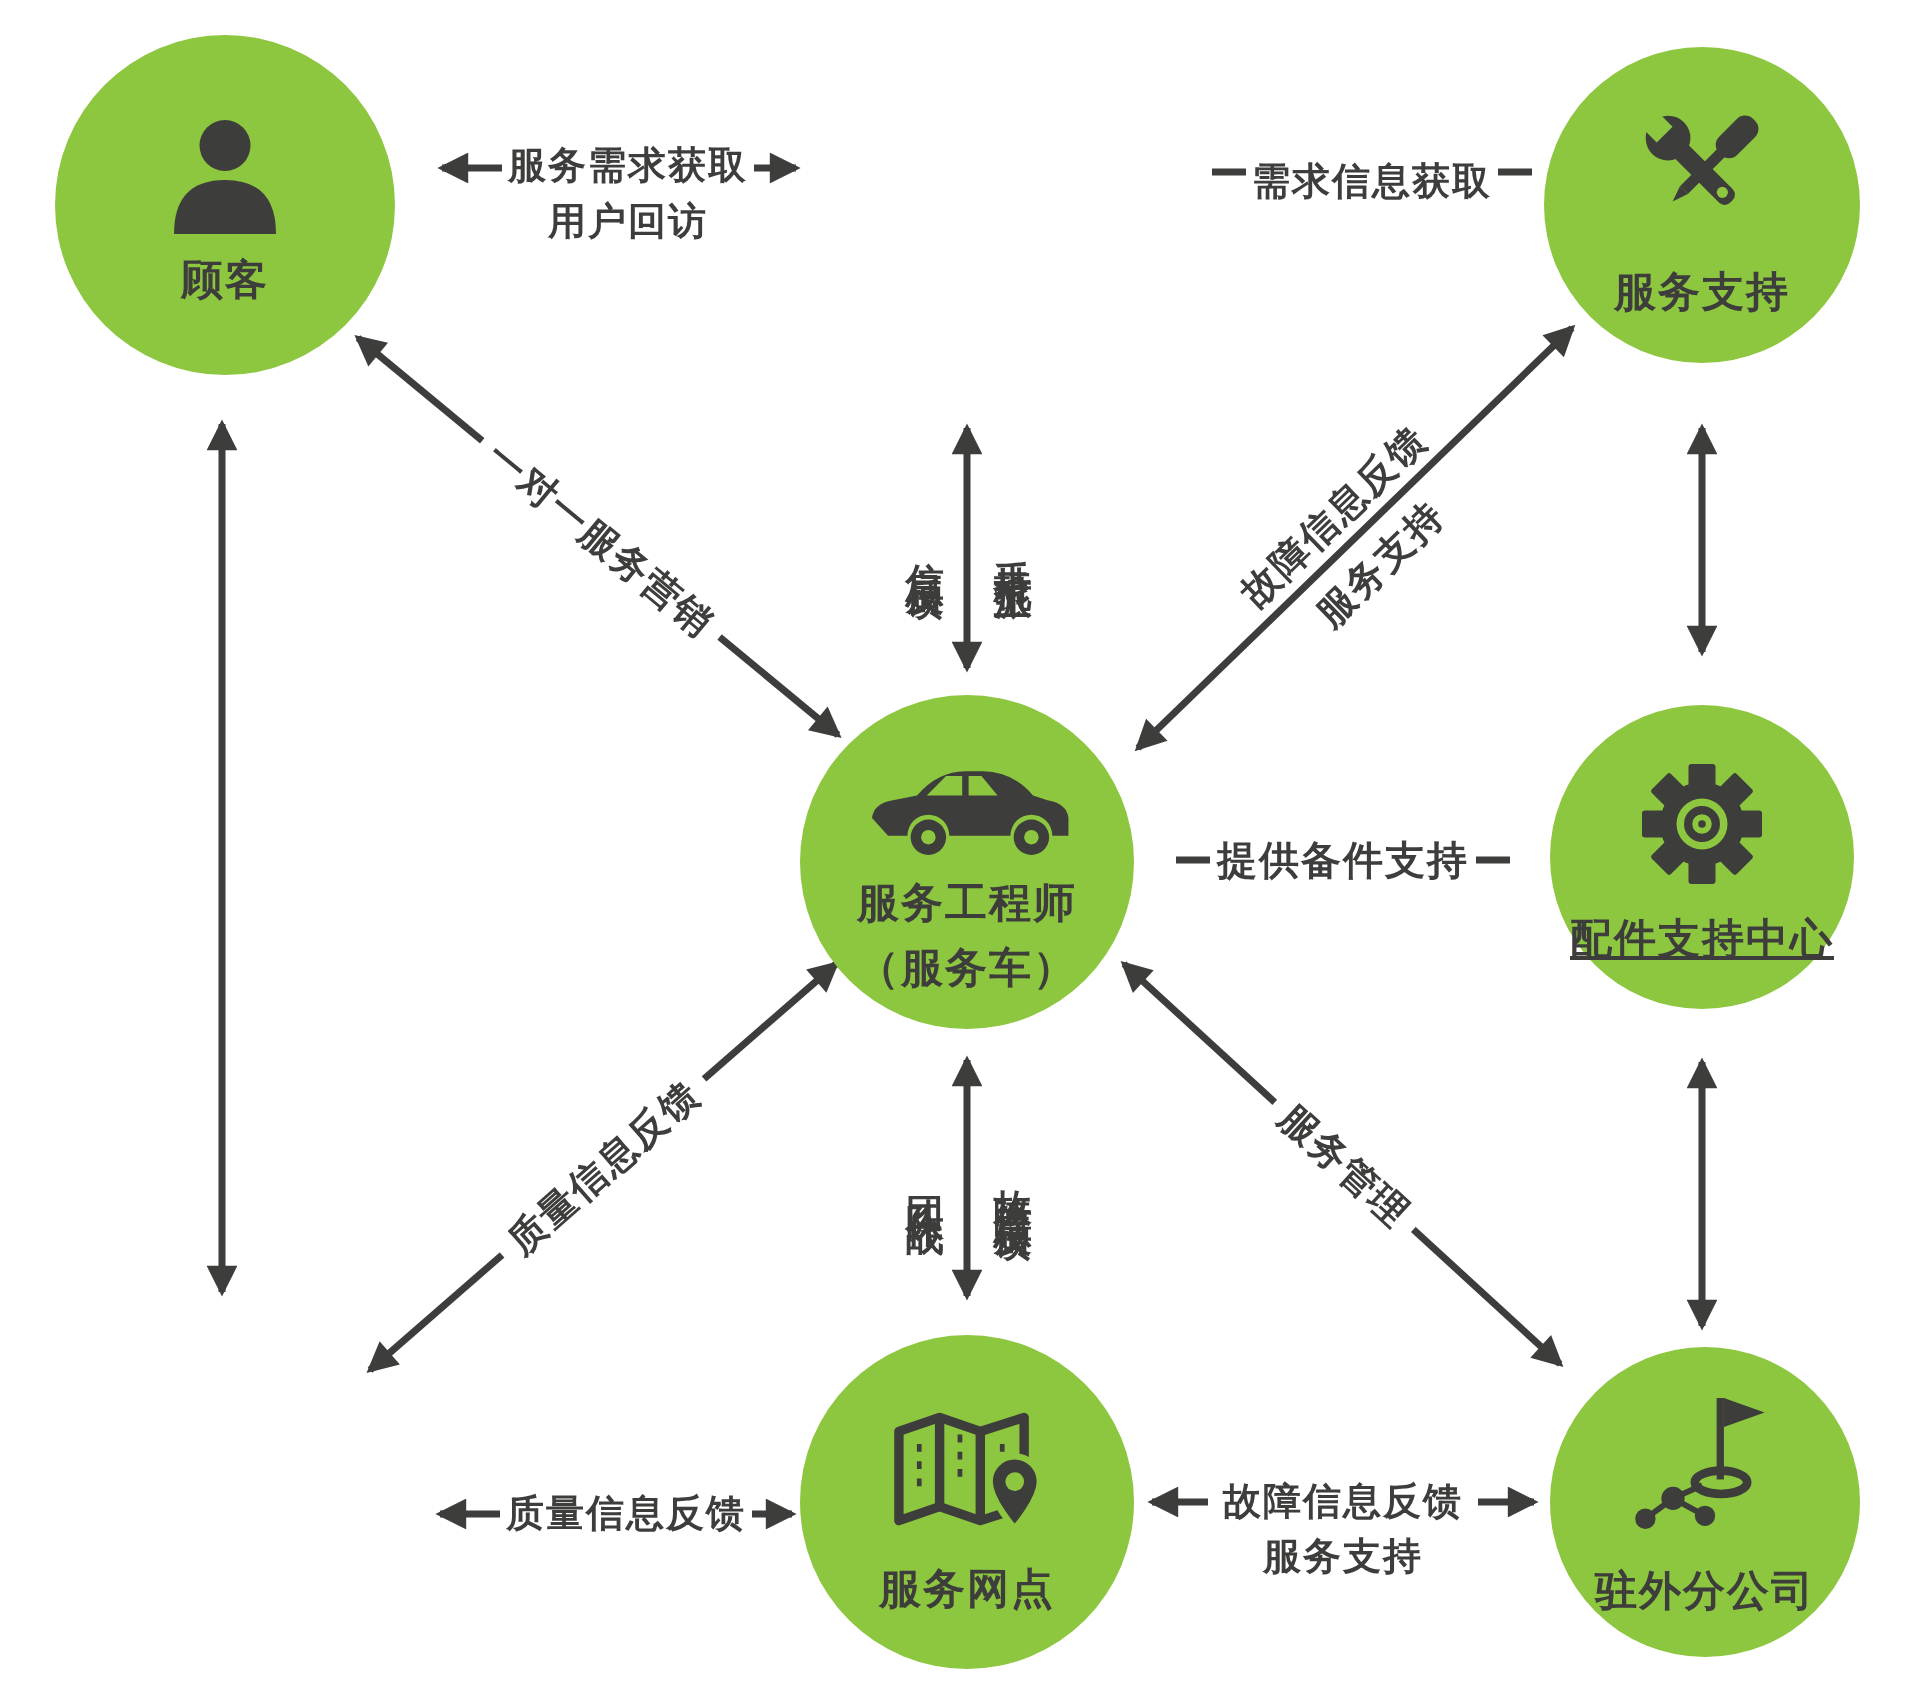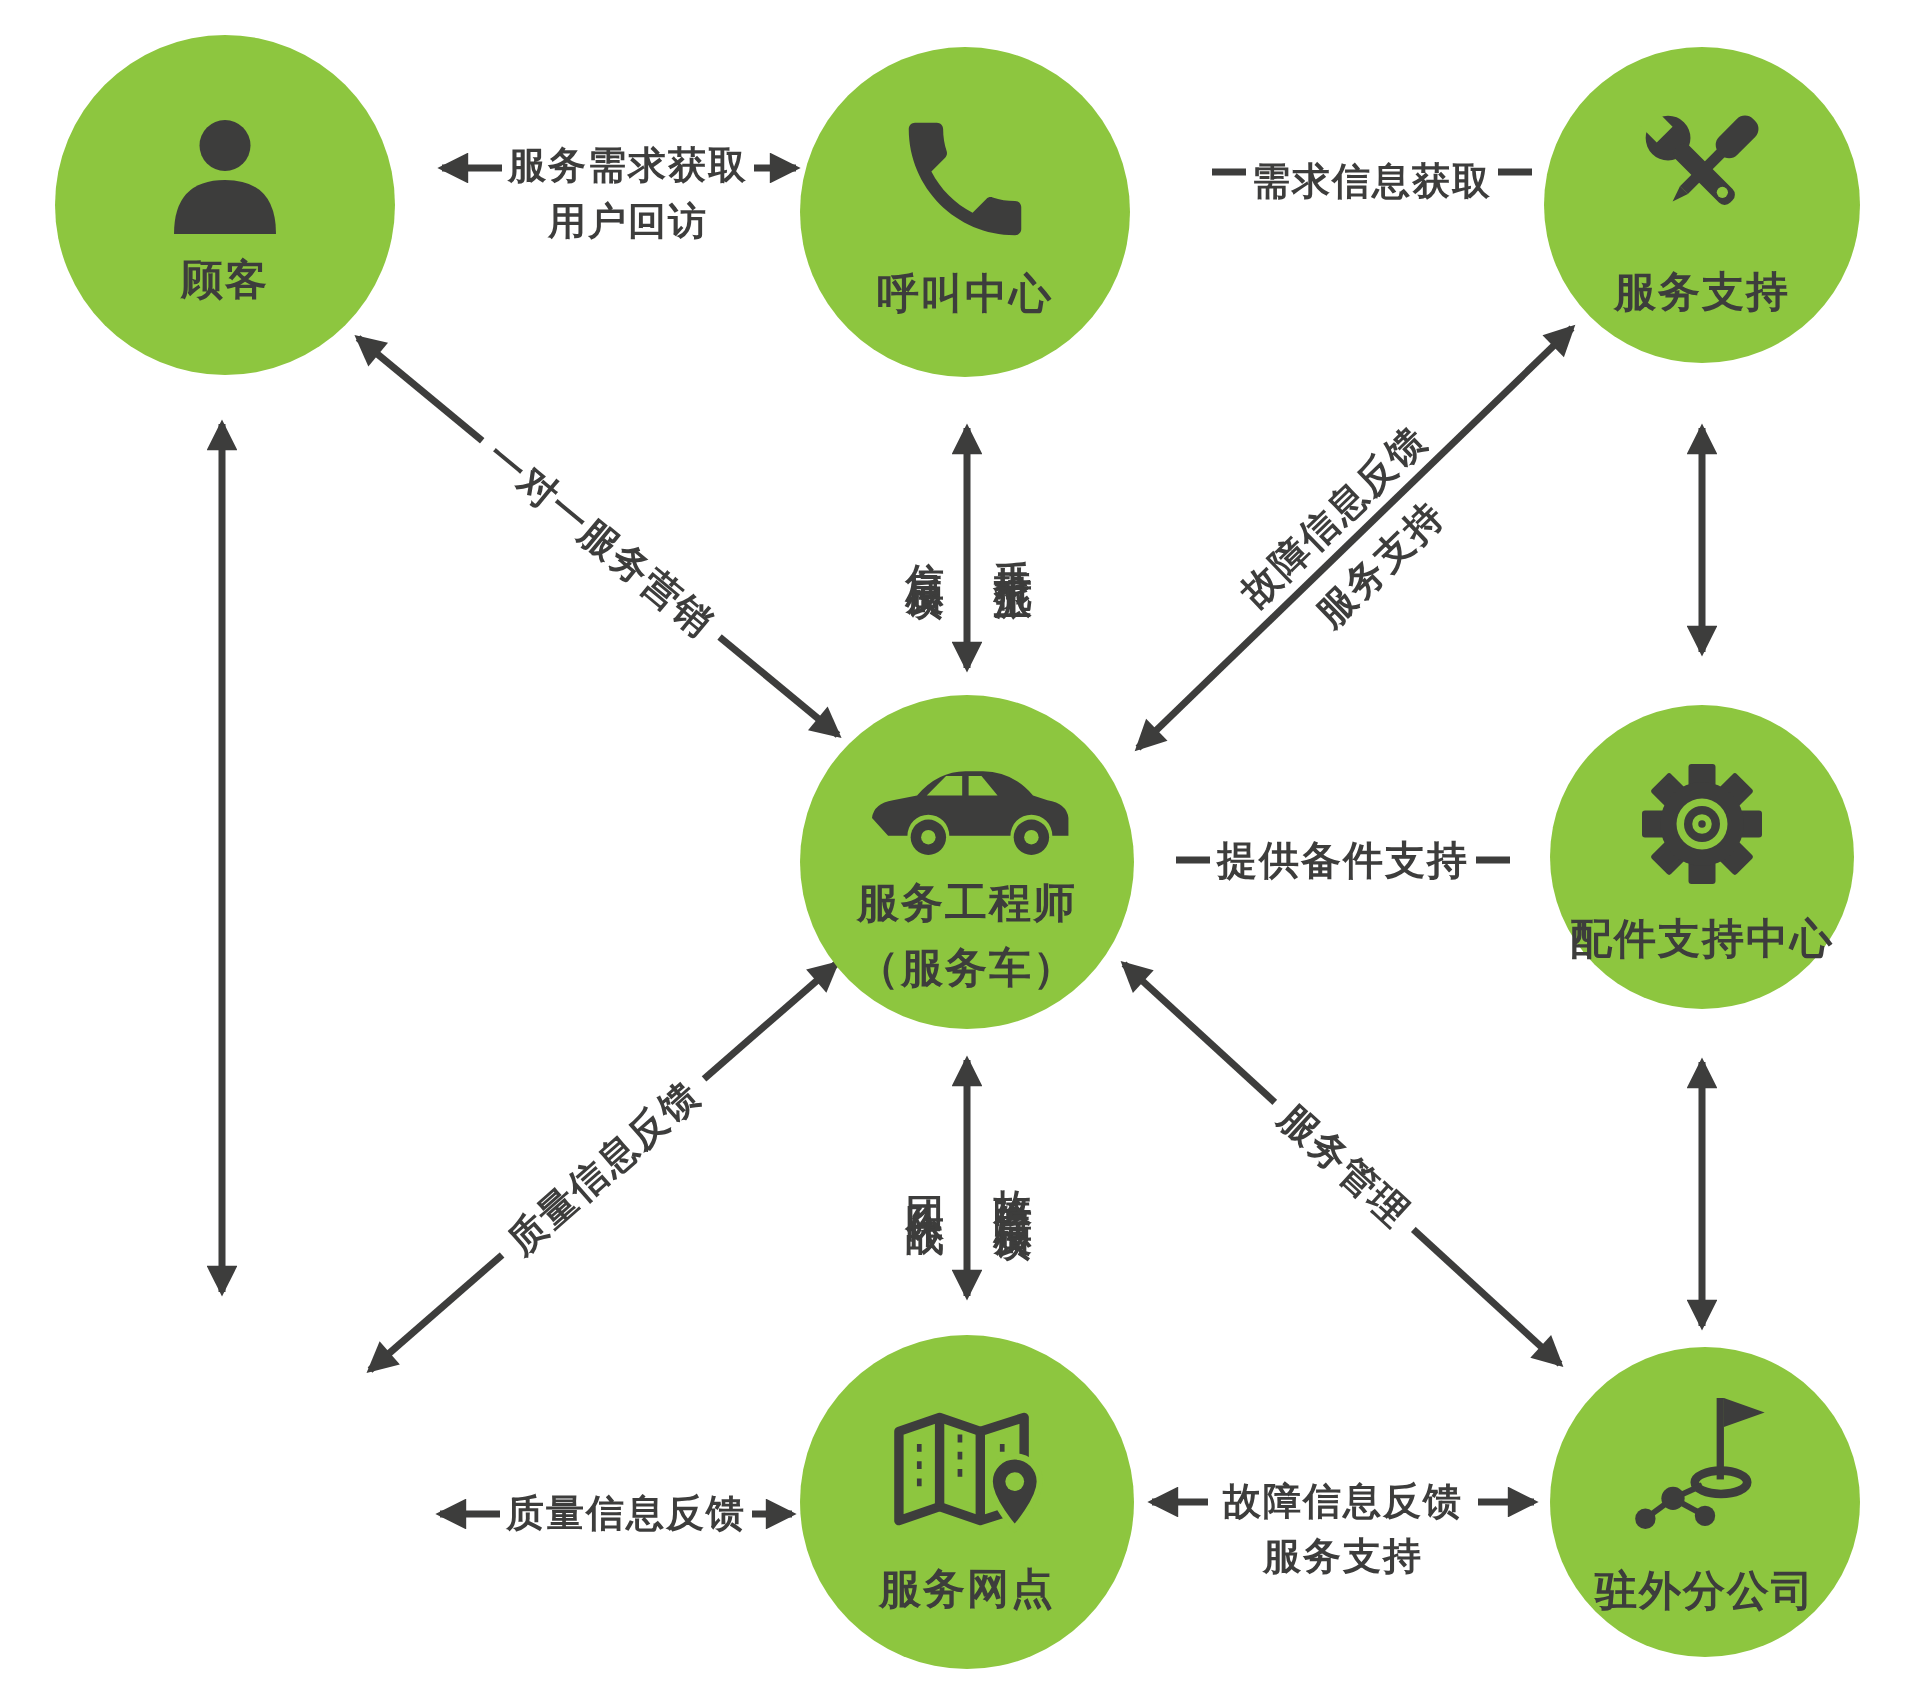--- a/index.html
+++ b/index.html
@@ -110,28 +110,20 @@
   <div class="node" style="left:55px;top:35px;width:340px;height:340px;">
     <span class="icon">
       <svg width="150" height="135" viewBox="0 0 100 90" fill="currentColor">
         <circle cx="50" cy="27" r="17"></circle>
         <path d="M16 86 q0 -36 34 -36 q34 0 34 36 z"></path>
       </svg>
     </span>
     <span class="node-label">顾客</span>
   </div>
 
-  <div class="node" style="left:800px;top:47px;width:330px;height:330px;">
-    <span class="icon">
-      <svg width="150" height="150" viewBox="0 0 24 24" fill="currentColor">
-        <path d="M6.62 10.79c1.44 2.83 3.76 5.14 6.59 6.59l2.2-2.2c.27-.27.67-.36 1.02-.24 1.12.37 2.33.57 3.57.57.55 0 1 .45 1 1V20c0 .55-.45 1-1 1-9.39 0-17-7.61-17-17 0-.55.45-1 1-1h3.5c.55 0 1 .45 1 1 0 1.25.2 2.45.57 3.57.11.35.03.74-.25 1.02l-2.2 2.2z"></path>
-      </svg>
-    </span>
-    <span class="node-label">呼叫中心</span>
-  </div>
 
   <div class="node" style="left:1544px;top:47px;width:316px;height:316px;">
     <span class="icon">
       <svg width="160" height="160" viewBox="0 0 100 100">
         <g fill="currentColor">
           <g transform="rotate(45 50 50)">
             <rect x="42" y="4" width="16" height="30" rx="7"></rect>
             <rect x="46.5" y="32" width="7" height="34"></rect>
             <polygon points="46.5,66 53.5,66 50,76"></polygon>
           </g>
@@ -156,21 +148,21 @@
         <circle cx="41" cy="66" r="11"></circle>
           <circle cx="41" cy="66" r="4.5" style="fill:var(--green)"></circle>
         <circle cx="105" cy="66" r="11"></circle>
           <circle cx="105" cy="66" r="4.5" style="fill:var(--green)"></circle>
       </svg>
     </span>
     <span class="node-label">服务工程师</span>
     <span class="node-label">（服务车）</span>
   </div>
 
-  <div class="node" style="left:1550px;top:705px;width:304px;height:304px;">
+  <div class="node" style="left:1550px;top:705px;width:304px;height:304px;text-decoration:underline;">
     <span class="icon">
       <svg width="150" height="150" viewBox="0 0 100 100">
         <g fill="currentColor">
           <rect x="41" y="10" width="18" height="18" rx="2"></rect>
           <rect x="41" y="10" width="18" height="18" rx="2" transform="rotate(45 50 50)"></rect>
           <rect x="41" y="10" width="18" height="18" rx="2" transform="rotate(90 50 50)"></rect>
           <rect x="41" y="10" width="18" height="18" rx="2" transform="rotate(135 50 50)"></rect>
           <rect x="41" y="10" width="18" height="18" rx="2" transform="rotate(180 50 50)"></rect>
           <rect x="41" y="10" width="18" height="18" rx="2" transform="rotate(225 50 50)"></rect>
           <rect x="41" y="10" width="18" height="18" rx="2" transform="rotate(270 50 50)"></rect>

